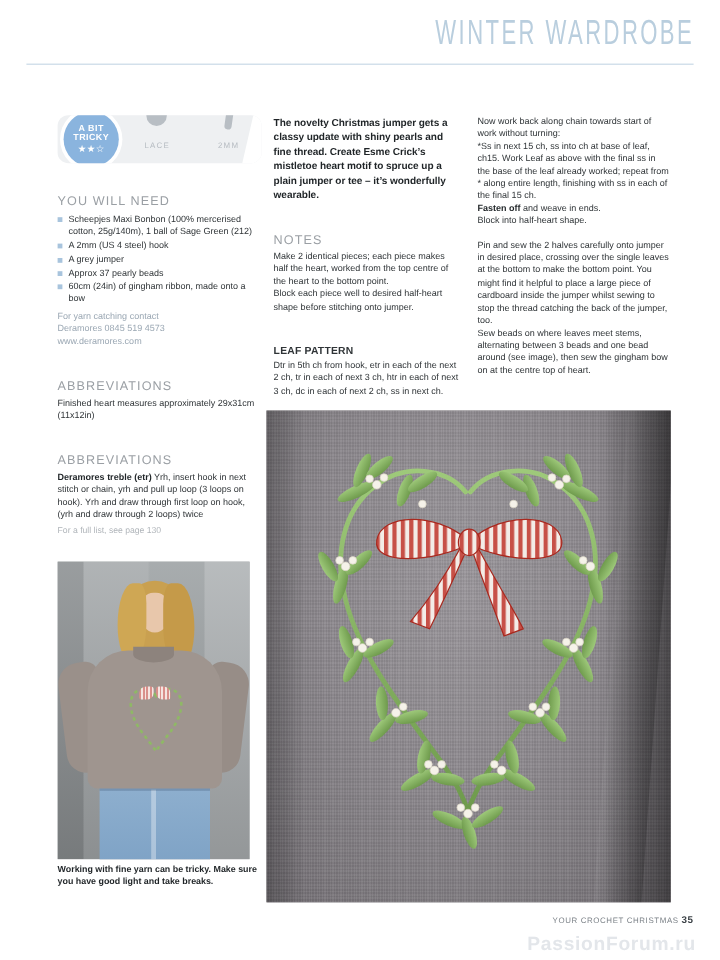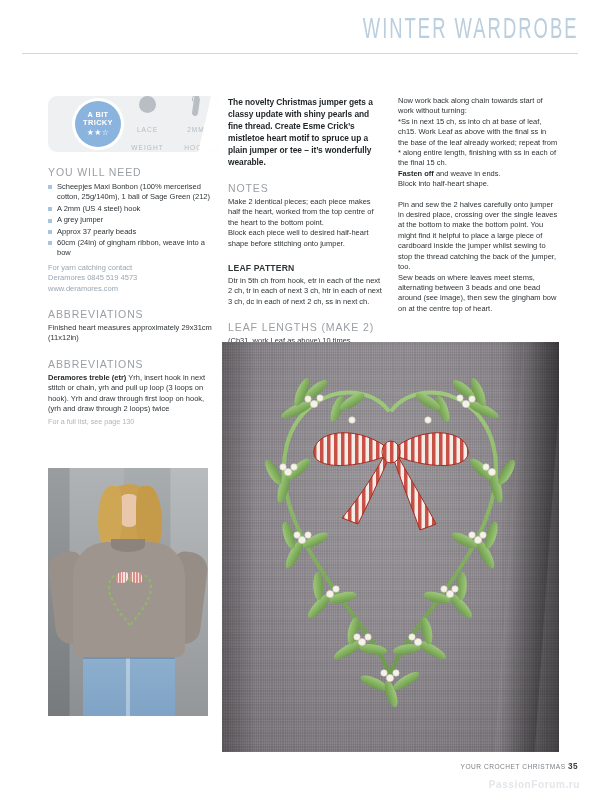--- a/index.html
+++ b/index.html
@@ -41,27 +41,26 @@
 
   
   .col { position: absolute; }
   .col-left  { left: 48px;  top: 96px; width: 170px; }
   .col-mid   { left: 228px; top: 96px; width: 155px; }
   .col-right { left: 398px; top: 96px; width: 160px; }
 
   
   .badge-strip {
     position: relative;
-    width: 170px; height: 56px;
+    width: 170px; height: 40px;
     background: #eef0f2;
     border-radius: 9px;
     display: flex;
     align-items: center;
     overflow: hidden;
-    padding-left: 22px;
   }
   .badge-strip:after {
     content: "";
     position: absolute; right: -13px; top: -8px;
     width: 26px; height: 72px;
     background: #ffffff;
     transform: rotate(13deg);
   }
   .skill-badge {
     width: 46px; height: 46px;
@@ -115,21 +114,21 @@
     width:6px; height:6px; border:1.8px solid #b8bec4;
     border-radius:50%; border-right-color: transparent; border-bottom-color: transparent;
   }
 
   
   h2.sec {
     font-size: 10.5px;
     letter-spacing: .9px;
     color: #9a9fa4;
     font-weight: 400;
-    margin: 14px 0 3px 0;
+    margin: 26px 0 3px 0;
   }
   h2.sec.dark { color: #2f3437; font-weight: bold; letter-spacing: .2px; font-size: 8.6px; }
   .body {
     font-size: 7.5px;
     line-height: 10.4px;
     color: #2f3437;
   }
   .intro {
     font-size: 8.4px;
     line-height: 12px;
@@ -277,21 +276,21 @@
     position: absolute;
     right: 22px; top: 762px;
     font-size: 6.6px;
     letter-spacing: .5px;
     color: #7b8187;
   }
   .footer-folio .pg { font-weight: bold; font-size: 8.2px; color: #3b4146; }
   .watermark {
     position:absolute;
     right: 20px; top: 779px;
-    font-size: 10px;
+    font-size: 16px;
     letter-spacing: .6px;
     color: #e3e6ea;
     font-weight: bold;
   }
 </style>
 </head>
 <body>
 
 <div class="page">
 
@@ -319,21 +318,21 @@
         <span class="cap">HOOK</span>
       </div>
     </div>
 
     <h2 class="sec">YOU WILL NEED</h2>
     <ul class="need">
       <li>Scheepjes Maxi Bonbon (100% mercerised cotton, 25g/140m), 1 ball of Sage Green (212)</li>
       <li>A 2mm (US 4 steel) hook</li>
       <li>A grey jumper</li>
       <li>Approx 37 pearly beads</li>
-      <li>60cm (24in) of gingham ribbon, weave into a bow</li>
+      <li>60cm (24in) of gingham ribbon, made onto a bow</li>
     </ul>
     <div class="contact">
       <div>For yarn catching contact</div>
       <div>Deramores 0845 519 4573</div>
       <div>www.deramores.com</div>
     </div>
 
     <h2 class="sec">ABBREVIATIONS</h2>
     <div class="body">Finished heart measures approximately 29x31cm (11x12in)</div>
 
@@ -373,20 +372,21 @@
     <div class="mp-face"></div>
     <div class="mp-hair-l"></div>
     <div class="mp-hair-r"></div>
     <div class="mp-jeans"></div>
     <div class="mp-jumper"></div>
     <svg class="mp-heart" viewBox="0 0 52 62">
       <path d="M26 12 C20 2, 4 5, 5 20 C6 36, 20 48, 26 58 C32 48, 46 36, 47 20 C48 5, 32 2, 26 12 Z" fill="none" stroke="#8fb866" stroke-width="2.2" stroke-dasharray="3 3"></path>
     </svg>
     <div class="mp-bow"></div>
   </div>
+  <div class="photo-caption">Working with fine yarn can be tricky. Make sure you have good light and take breaks.</div>
 
   <div class="main-photo">
     <div class="knit"></div>
     <div class="knit-shadow-l"></div>
     <div class="knit-fold"></div>
     <div class="knit-shadow-r"></div>
 
     <svg class="vine" viewBox="0 0 337 410">
       <defs>
         <linearGradient id="lg" x1="0" y1="0" x2="0" y2="1">

